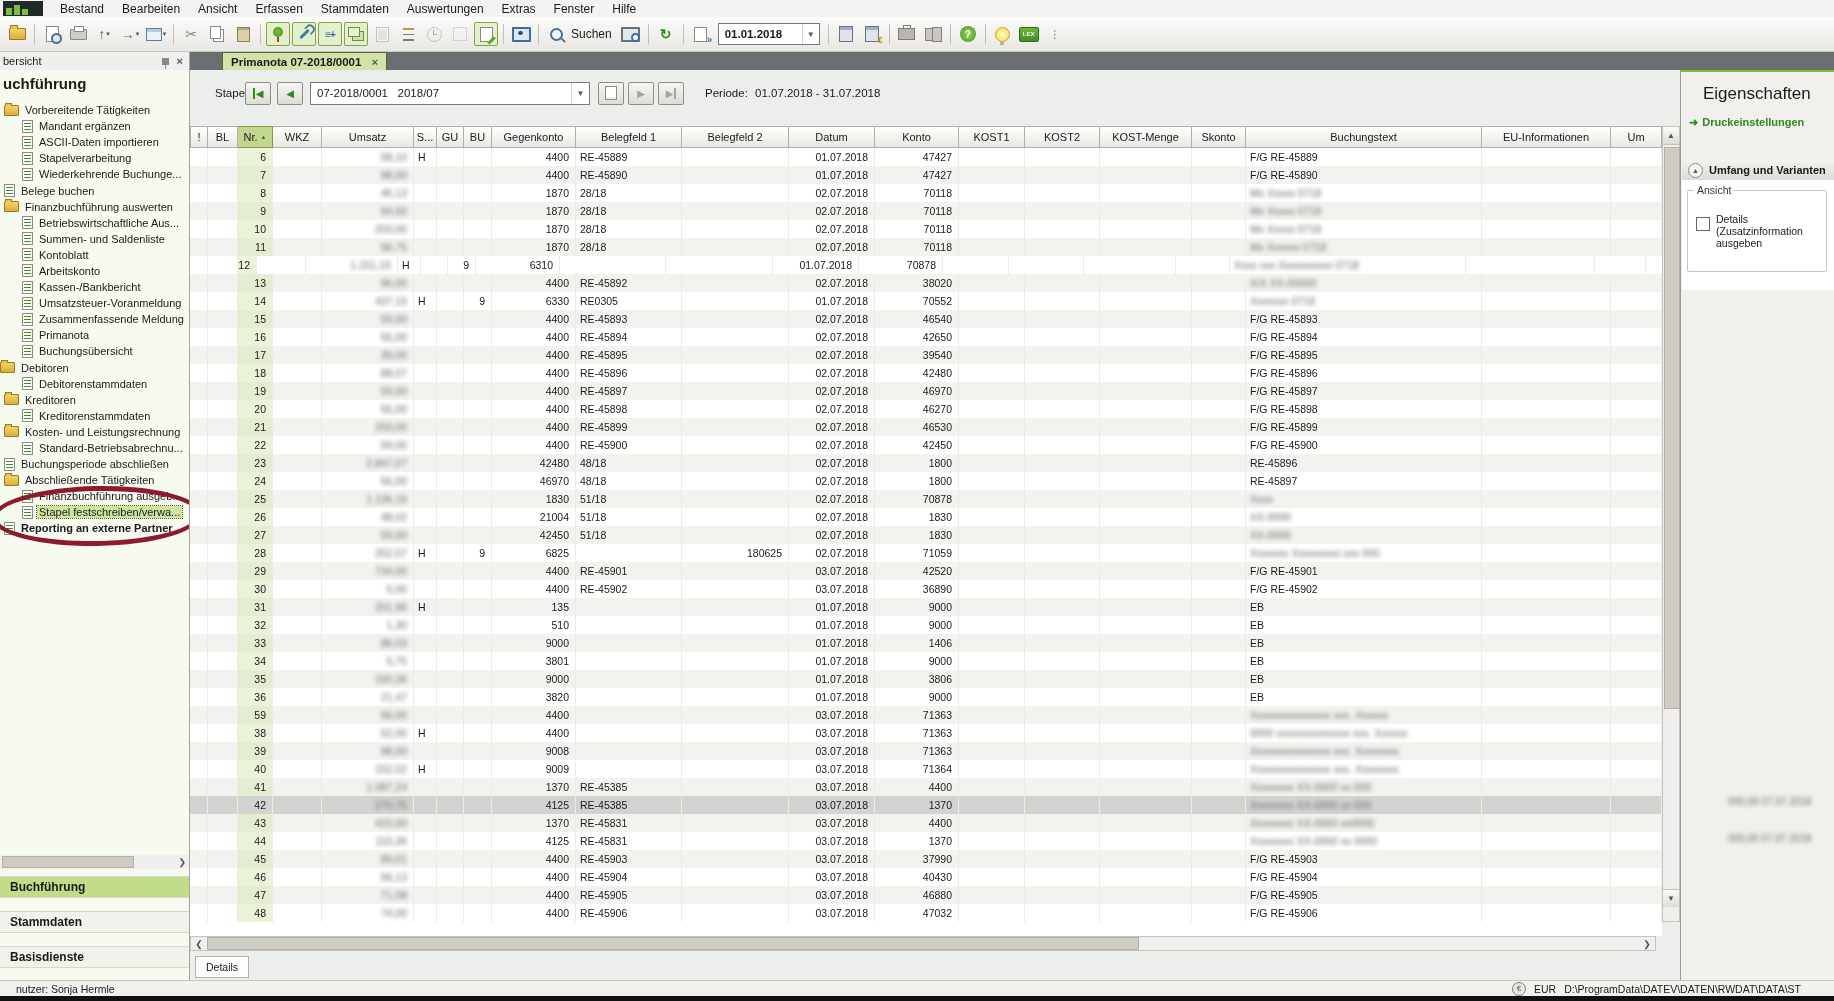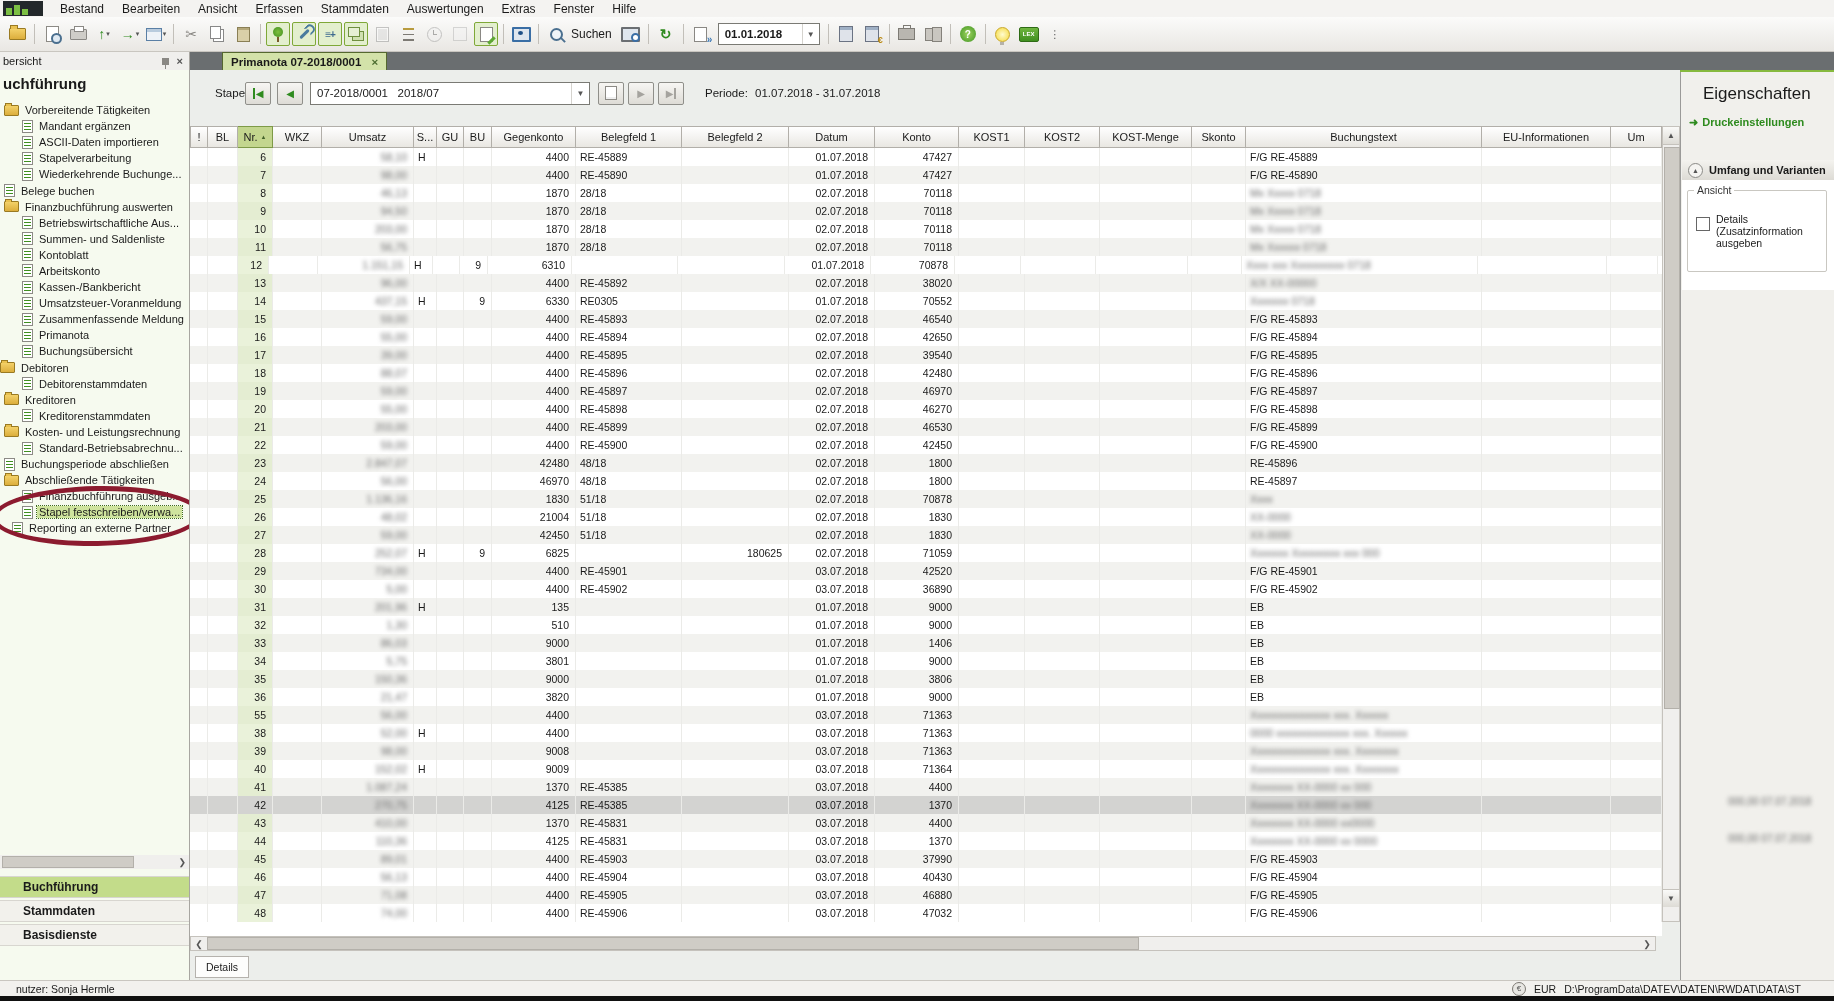--- a/index.html
+++ b/index.html
@@ -93,22 +93,22 @@
   .ifolder::before{content:"";position:absolute;top:-3px;left:0;width:5px;height:2px;background:#e9c14f;border:1px solid #9a7a22;border-bottom:none;}
   .idoc{width:9px;height:11px;background:#fff;border:1px solid #8c8a85;margin-right:4px;flex:none;
         background-image:linear-gradient(#3f8f1f 1px,transparent 1px);background-size:7px 3px;background-position:1px 2px;background-repeat:repeat-y;}
   .redellipse{position:absolute;left:-8px;top:416px;width:200px;height:50px;border:5px solid #8c1b2f;border-radius:50%;
               transform:rotate(-1deg);z-index:5;pointer-events:none;}
   .sscroll{position:absolute;left:0;top:785px;width:190px;height:14px;background:#f0efed;display:flex;align-items:center;}
   .sscroll .thumb{height:10px;background:#cfccc6;border:1px solid #b3b0aa;width:130px;margin-left:2px;}
   .sscroll .arr{margin-left:auto;margin-right:4px;color:#555;font-size:9px;}
   .sdots{position:absolute;left:0;top:801px;width:190px;text-align:center;color:#9a9792;font-size:8px;letter-spacing:2px;}
   .navbtns{position:absolute;left:0;top:806px;width:190px;}
-  .navb{height:22px;display:flex;align-items:center;padding-left:23px;font-size:12px;font-weight:bold;
-        background:#f2f1ec;border-top:1px solid #d8d6d0;border-bottom:1px solid #d8d6d0;margin-bottom:2px;box-sizing:border-box;}
+  .navb{height:22px;display:flex;align-items:center;padding-left:10px;font-size:12px;font-weight:bold;
+        background:#f2f1ec;border-top:1px solid #d8d6d0;border-bottom:1px solid #d8d6d0;margin-bottom:13px;box-sizing:border-box;}
   .navb.on{background:#c3dc8a;}
   
   .main{position:absolute;left:190px;top:70px;width:1490px;height:910px;background:#eceeeb;}
   .stapelbar{position:absolute;left:0;top:8px;width:100%;height:30px;display:flex;align-items:center;font-size:11.5px;}
   .stlabel{position:absolute;left:25px;}
   .sbtn{position:absolute;width:24px;height:21px;background:linear-gradient(#f7f6f3,#dedcd6);border:1px solid #8f8f8a;border-radius:2px;
         display:flex;align-items:center;justify-content:center;font-size:10px;}
   .garr{color:#2f8b1f;} .dimarr{color:#a5a39e;}
   .combo{position:absolute;left:120px;width:278px;height:21px;background:#fff;border:1px solid #7a7a74;display:flex;align-items:center;}
   .combo .cv{flex:1;padding-left:6px;white-space:pre;font-size:11.5px;}
@@ -417,21 +417,21 @@
         <span class="lbl">Abschließende Tätigkeiten</span>
       </div>
       <div class="titem" style="padding-left: 22px;">
         <span class="idoc"></span>
         <span class="lbl">Finanzbuchführung ausgeb...</span>
       </div>
       <div class="titem" style="padding-left: 22px;">
         <span class="idoc"></span>
         <span class="lbl sel">Stapel festschreiben/verwa...</span>
       </div>
-      <div class="titem" style="padding-left: 12px;">
+      <div class="titem" style="padding-left: 4px; font-weight: bold;">
         <span class="idoc"></span>
         <span class="lbl">Reporting an externe Partner</span>
       </div>
     </div>
   <div class="redellipse"></div>
   <div class="sscroll">
       <span class="thumb"></span>
       <span class="arr">❯</span>
     </div>
   <div class="sdots">.........</div>
@@ -661,21 +661,21 @@
         <div class="tc l" style="width: 75px;"></div>
         <div class="tc l" style="width: 92px;"></div>
         <div class="tc l" style="width: 54px;"></div>
         <div class="tc l" style="width: 236px;"><span class="blur">Mx Xxxxxx 0718</span></div>
         <div class="tc l" style="width: 129px;"></div>
         <div class="tc l" style="width: 51px;"></div>
       </div>
       <div class="trow">
         <div class="tc r" style="width: 18px;"></div>
         <div class="tc l" style="width: 30px;"></div>
-        <div class="tc r nrc" style="width: 31px;">12</div>
+        <div class="tc r nrc" style="width: 19px;">12</div>
         <div class="tc l" style="width: 49px;"></div>
         <div class="tc r" style="width: 92px;"><span class="blur">1.151,15</span></div>
         <div class="tc l" style="width: 23px;">H</div>
         <div class="tc l" style="width: 27px;"></div>
         <div class="tc r" style="width: 28px;">9</div>
         <div class="tc r" style="width: 84px;">6310</div>
         <div class="tc l" style="width: 106px;"></div>
         <div class="tc r" style="width: 107px;"></div>
         <div class="tc r" style="width: 86px;">01.07.2018</div>
         <div class="tc r" style="width: 84px;">70878</div>
@@ -1211,21 +1211,21 @@
         <div class="tc l" style="width: 75px;"></div>
         <div class="tc l" style="width: 92px;"></div>
         <div class="tc l" style="width: 54px;"></div>
         <div class="tc l" style="width: 236px;">EB</div>
         <div class="tc l" style="width: 129px;"></div>
         <div class="tc l" style="width: 51px;"></div>
       </div>
       <div class="trow odd">
         <div class="tc r" style="width: 18px;"></div>
         <div class="tc l" style="width: 30px;"></div>
-        <div class="tc r nrc" style="width: 35px;">55</div>
+        <div class="tc r nrc" style="width: 35px;">59</div>
         <div class="tc l" style="width: 49px;"></div>
         <div class="tc r" style="width: 92px;"><span class="blur">56,00</span></div>
         <div class="tc l" style="width: 23px;"></div>
         <div class="tc l" style="width: 27px;"></div>
         <div class="tc r" style="width: 28px;"></div>
         <div class="tc r" style="width: 84px;">4400</div>
         <div class="tc l" style="width: 106px;"></div>
         <div class="tc r" style="width: 107px;"></div>
         <div class="tc r" style="width: 86px;">03.07.2018</div>
         <div class="tc r" style="width: 84px;">71363</div>

